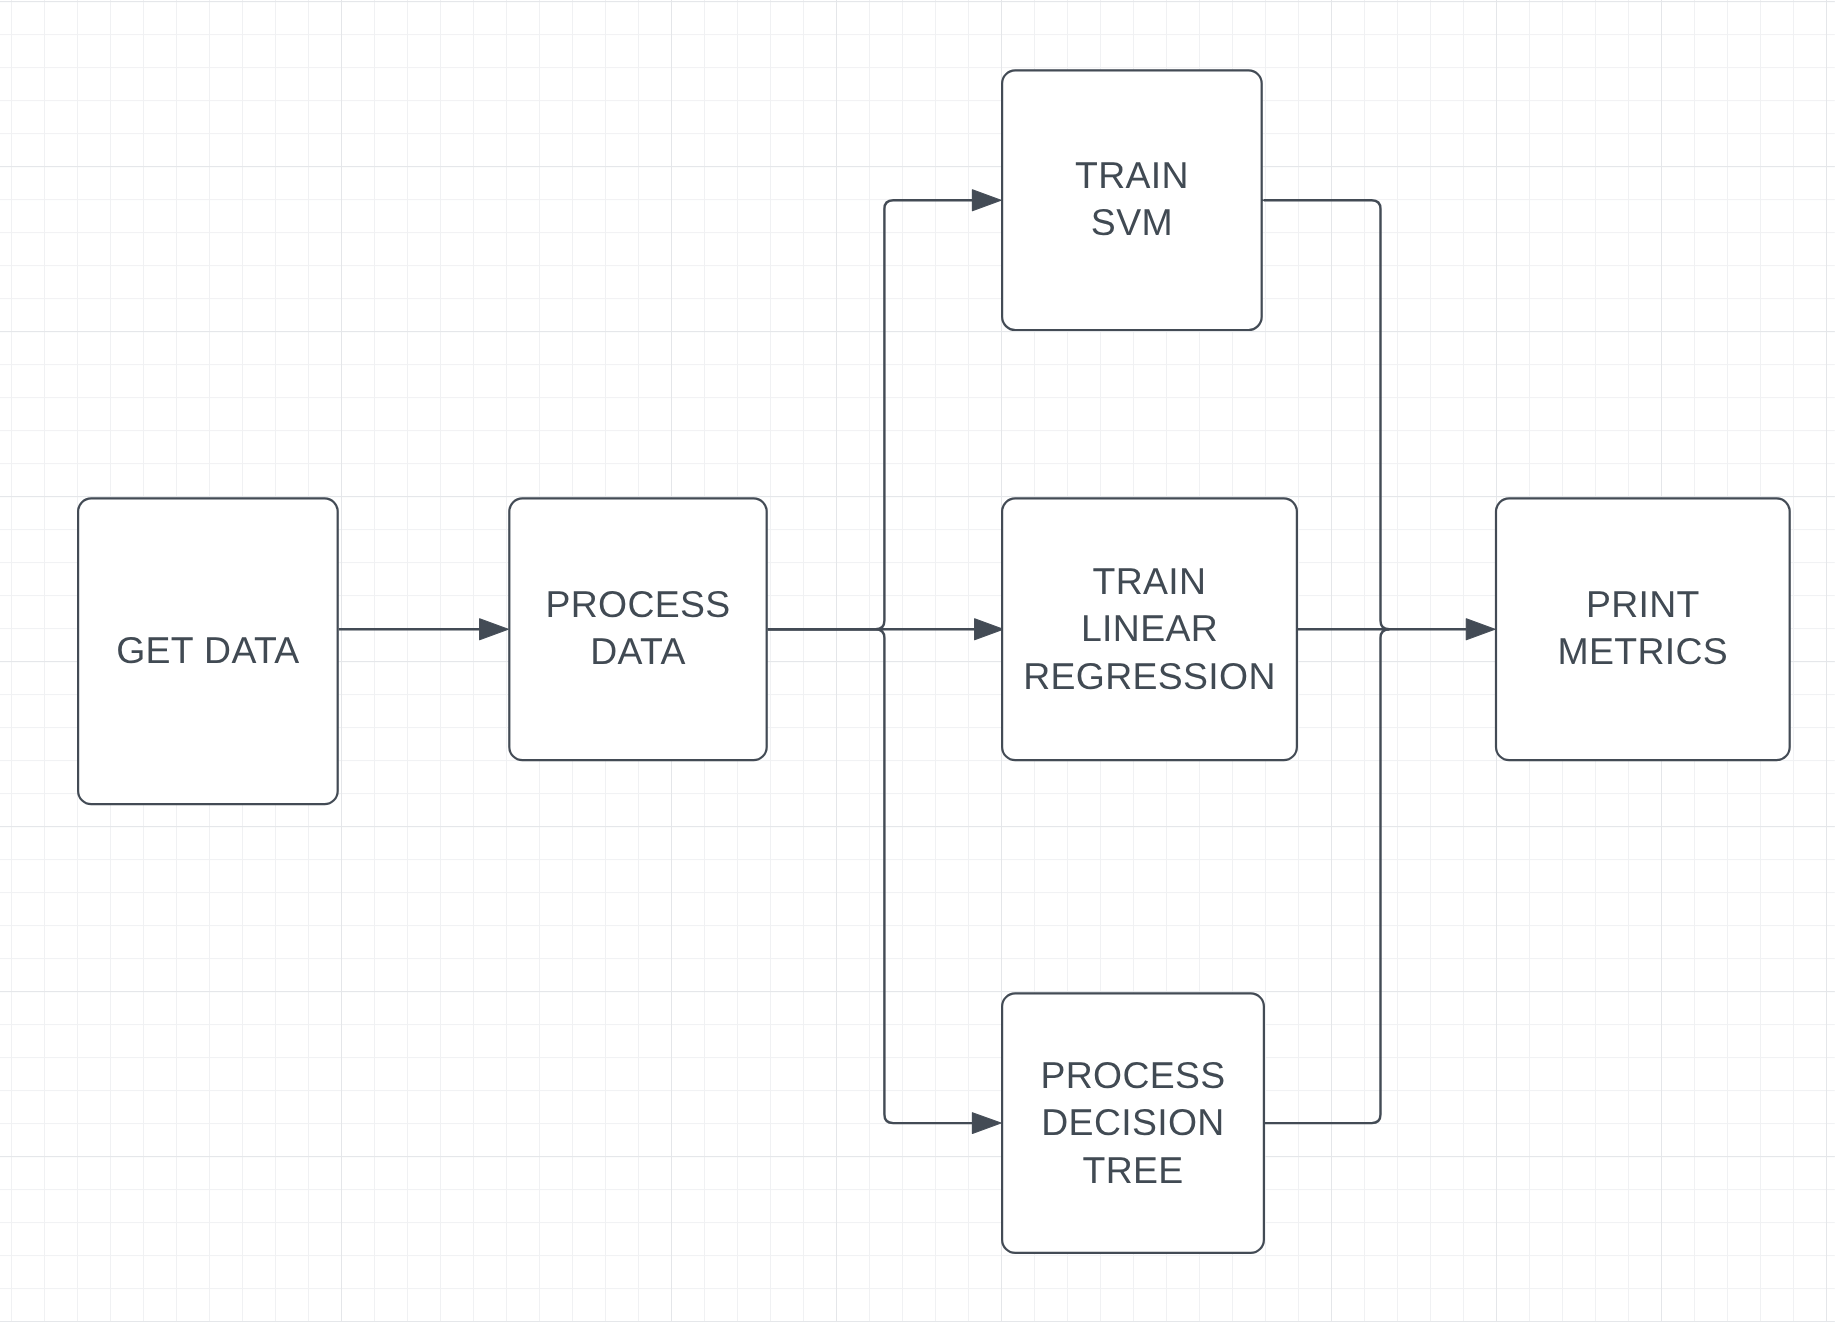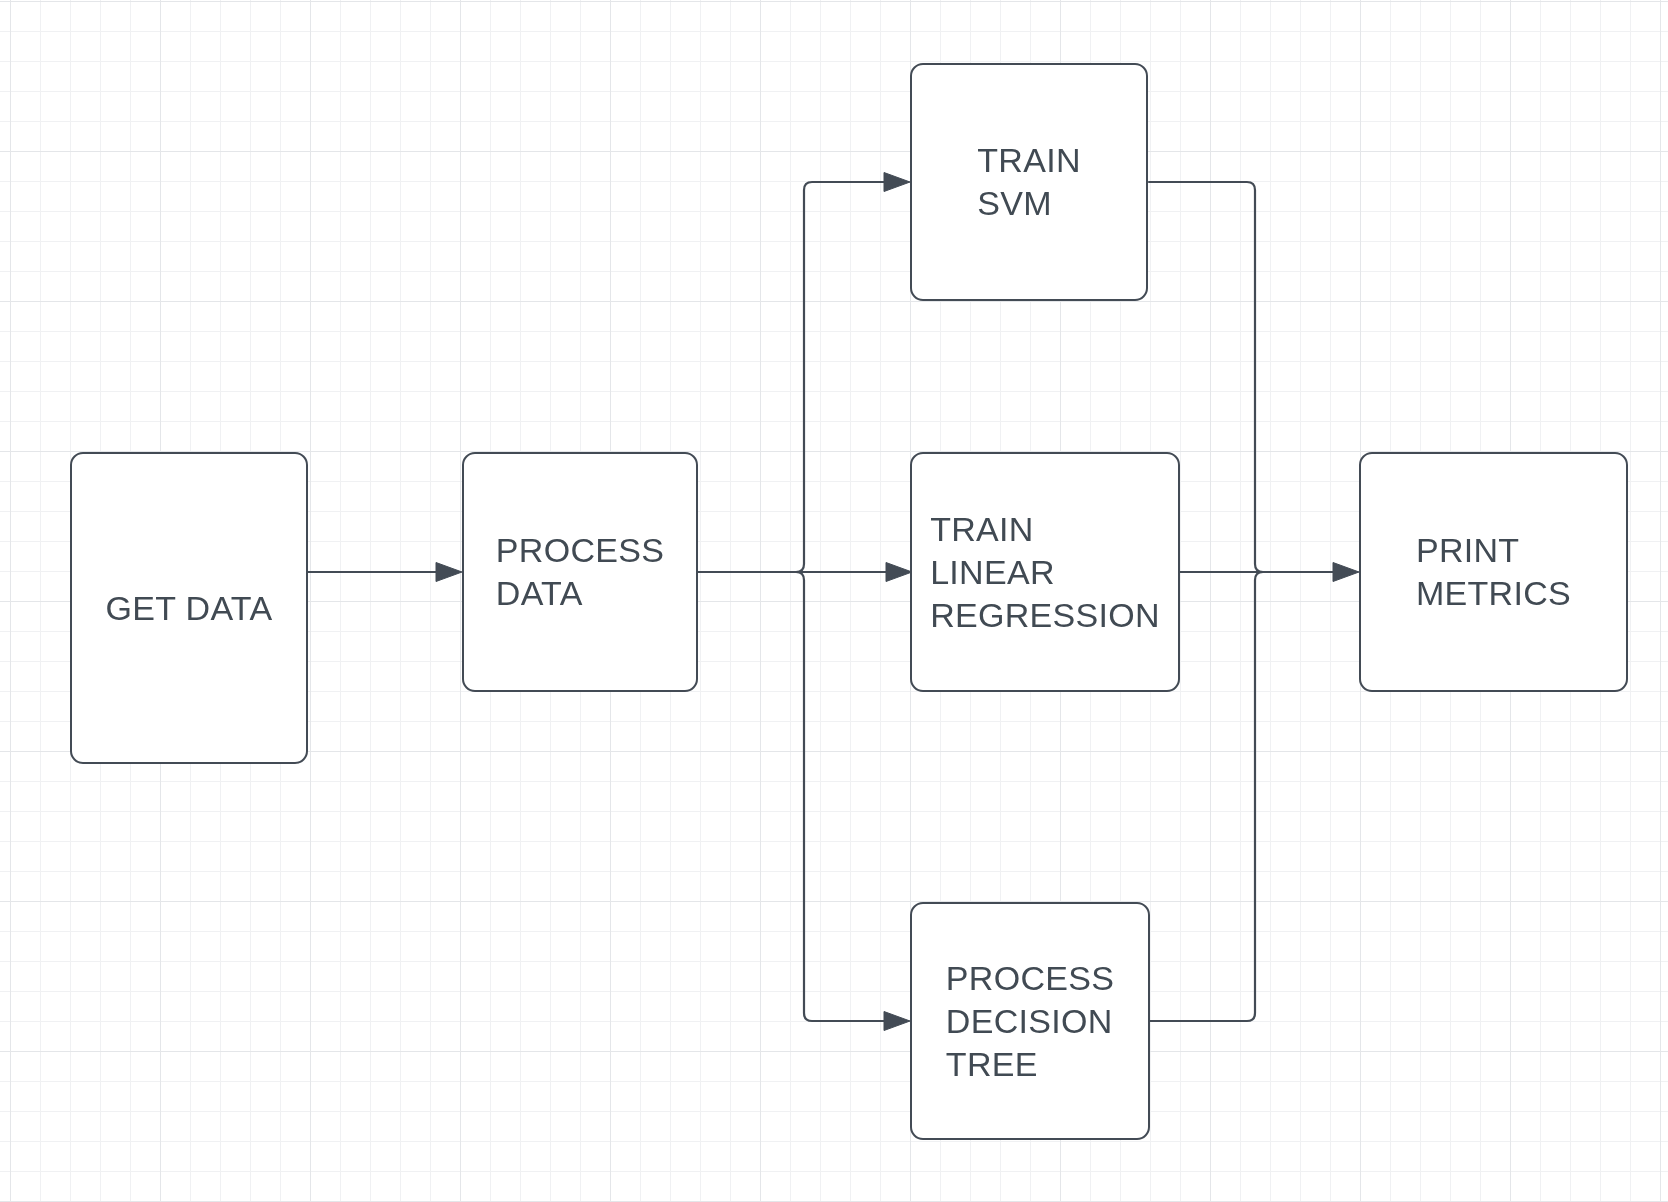--- a/index.html
+++ b/index.html
@@ -47,20 +47,21 @@
     background: #ffffff;
     border: 2px solid #434b55;
     border-radius: 13px;
     display: flex;
     align-items: center;
     justify-content: center;
     cursor: default;
   }
   .node .label {
     white-space: pre-line;
+    text-align: center;
     font-size: 34px;
     line-height: 43px;
     color: #414a53;
     letter-spacing: 0.3px;
     user-select: none;
   }
 </style>
 </head>
 <body>
 
@@ -82,21 +83,21 @@
 
     <path d="M 1180 572 L 1333 572"></path>
     <polygon points="1359,572 1333,562.5 1333,581.5"></polygon>
 
     <path d="M 1149 182 L 1247 182 Q 1255 182 1255 190 L 1255 564 Q 1255 572 1263 572"></path>
     <polygon points="1149,182 1123,172.5 1123,191.5"></polygon>
 
     <path d="M 1150 1021 L 1247 1021 Q 1255 1021 1255 1013 L 1255 580 Q 1255 572 1263 572"></path>
   </svg>
 
-  <div class="node" style="left:70px;  top:452px; width:238px; height:312px">
+  <div class="node" style="left:70px;  top:452px; width:238px; height:280px">
     <span class="label">GET DATA</span>
   </div>
 
   <div class="node" style="left:462px; top:452px; width:236px; height:240px">
     <span class="label">PROCESS
 DATA</span>
   </div>
 
   <div class="node" style="left:910px; top:63px;  width:238px; height:238px">
     <span class="label">TRAIN

